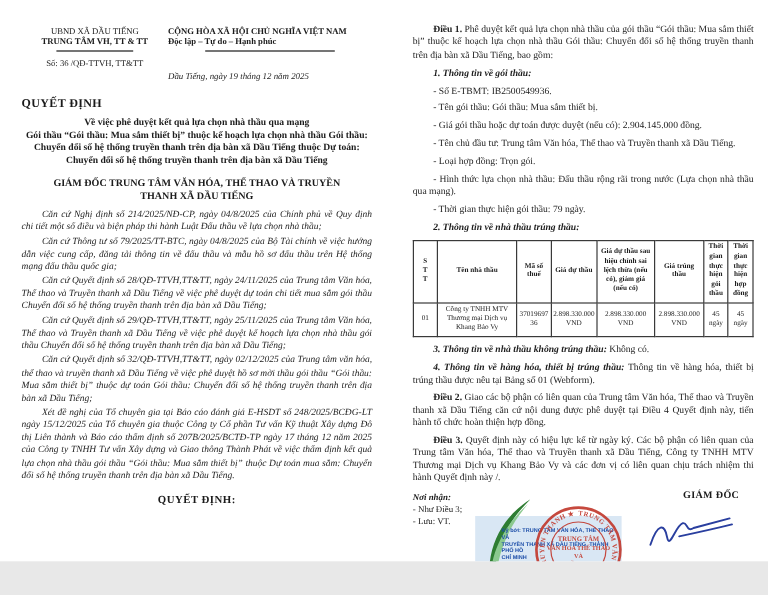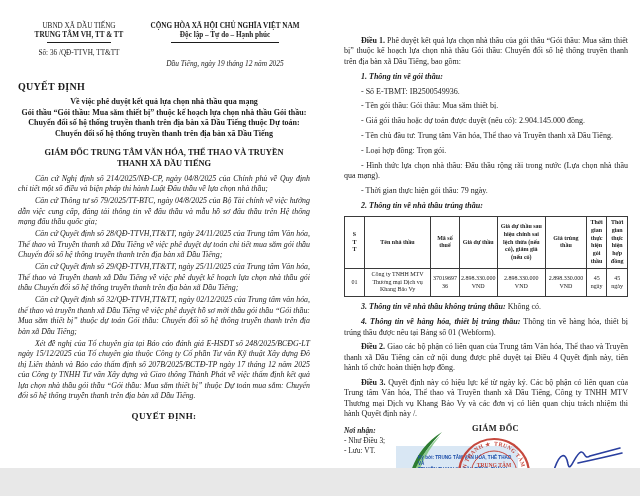--- a/index.html
+++ b/index.html
@@ -1,25 +1,25 @@
 <!DOCTYPE html>
 <html><head>
 <meta charset="utf-8">
 <style>
   html,body{margin:0;padding:0;background:#e8e8e8;}
   .page{position:relative;width:640px;height:468px;background:#ffffff;
         font-family:"Liberation Serif", serif;color:#1b1b1b;display:flex;overflow:hidden;box-sizing:border-box;}
   .col{box-sizing:border-box;}
   .col-left{width:322px;padding:22px 12px 0 18px;}
-  .col-right{width:318px;padding:36px 12px 0 22px;position:relative;}
+  .col-right{width:318px;padding:20px 12px 0 22px;position:relative;}
 
   
   .hdr{display:flex;}
   .hdr-left{width:122px;text-align:center;font-size:7.2px;line-height:1.3;}
-  .hdr-right{flex:1;text-align:center;font-size:7.2px;line-height:1.3;}
+  .hdr-right{flex:1;font-size:7.2px;line-height:1.3;}
   .b{font-weight:bold;}
   .rule{border-bottom:1px solid #1b1b1b;height:1px;margin:0 auto 3px;}
   .rule-org{width:64px;}
   .rule-motto{width:108px;}
   .doc-number{margin-top:6px;font-size:7.2px;}
   .place-date{margin-top:16px;font-size:7.4px;font-style:italic;}
 
   .title{margin-top:13px;font-weight:bold;font-size:10px;letter-spacing:.3px;}
   .subject{margin-top:5px;text-align:center;font-weight:bold;font-size:8px;line-height:1.3;}
   .issuer{margin:9px 18px 4px;text-align:center;font-weight:bold;font-size:8.4px;line-height:1.3;}
@@ -43,21 +43,21 @@
   
   .sig-area{position:relative;height:92px;margin-top:2px;}
   .noi-nhan{position:absolute;left:0;top:2px;font-size:7.4px;line-height:1.35;}
   .noi-nhan .label{font-weight:bold;font-style:italic;}
 
   .digi-badge{position:absolute;left:52px;top:22px;width:122px;height:44px;background:#d9e7f4;}
   .digi-text{position:absolute;left:22px;top:9px;width:98px;font-family:"Liberation Sans",sans-serif;
              font-size:4.6px;line-height:1.25;color:#1d4ea8;font-weight:bold;}
   .check-svg{position:absolute;left:4px;top:-16px;}
 
-  .sign-block{position:absolute;right:0;top:0;width:156px;text-align:left;}
+  .sign-block{position:absolute;right:12px;top:0;width:156px;text-align:right;}
   .signer-title{font-weight:bold;font-size:8.4px;letter-spacing:.3px;}
   .signer-name{position:absolute;left:30px;right:0;top:78px;font-weight:bold;font-size:8.2px;}
   .stamp{position:absolute;left:-16px;top:12px;opacity:.92;}
   .squiggle{position:absolute;right:2px;top:16px;}
 </style>
 </head>
 <body>
 
 <div class="page">
 

